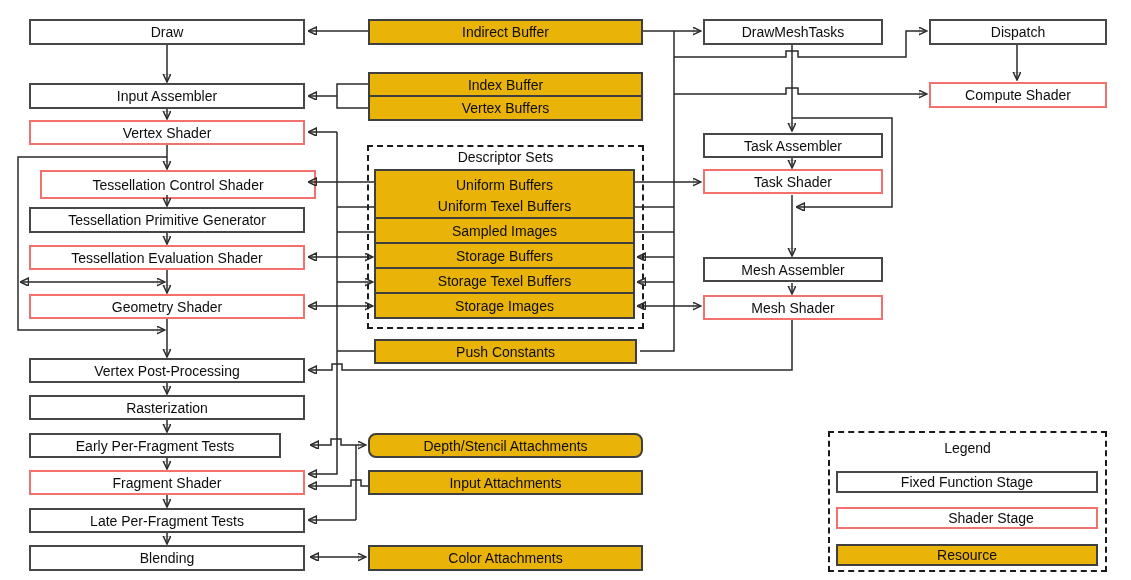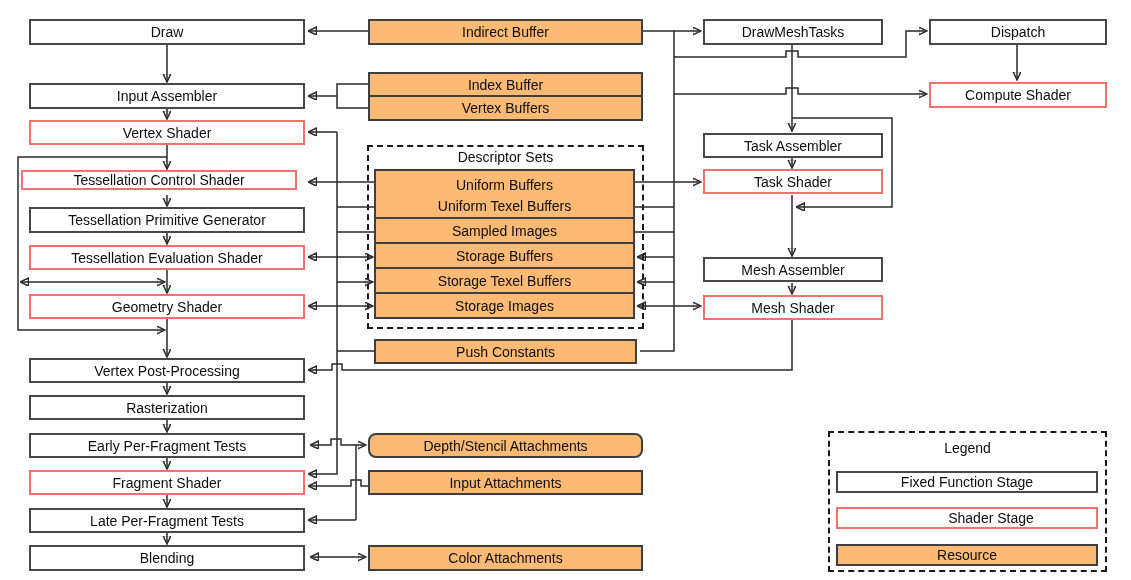--- a/index.html
+++ b/index.html
@@ -2,42 +2,42 @@
 <html><head>
 <meta charset="utf-8">
 <style>
   html,body{margin:0;padding:0;background:#ffffff;}
   body{width:1131px;height:580px;overflow:hidden;}
   .canvas{position:relative;width:1131px;height:580px;background:#ffffff;
           font-family:"Liberation Sans",sans-serif;color:#0d0d0d;}
   .box{position:absolute;box-sizing:border-box;border:2px solid #474747;background:#ffffff;
        display:flex;align-items:center;justify-content:center;font-size:14px;white-space:nowrap;}
   .shader{border-color:#f2706d;}
-  .res{background:#fdba74;border-color:#3f3f3f;}
+  .res{background:#eab308;border-color:#3f3f3f;}
   .row0{border-top:none;}
   .dashedbox{position:absolute;box-sizing:border-box;border:2px dashed #1a1a1a;background:transparent;}
   .dtitle{position:absolute;display:flex;align-items:center;justify-content:center;font-size:14px;white-space:nowrap;}
   svg.wires{position:absolute;left:0;top:0;pointer-events:none;}
   svg.wires path{fill:none;stroke:#2a2a2a;stroke-width:1.5;}
 </style>
 </head>
 <body>
 
 <div class="canvas">
 
   <div class="box" style="left:29px;top:19px;width:276px;height:26px;">Draw</div>
   <div class="box" style="left:29px;top:83px;width:276px;height:26px;">Input Assembler</div>
   <div class="box shader" style="left:29px;top:120px;width:276px;height:25px;">Vertex Shader</div>
-  <div class="box shader" style="left:21px;top:170px;width:276px;height:20px;">Tessellation Control Shader</div>
+  <div class="box shader" style="left:40px;top:170px;width:276px;height:29px;">Tessellation Control Shader</div>
   <div class="box" style="left:29px;top:207px;width:276px;height:26px;">Tessellation Primitive Generator</div>
   <div class="box shader" style="left:29px;top:245px;width:276px;height:25px;">Tessellation Evaluation Shader</div>
   <div class="box shader" style="left:29px;top:294px;width:276px;height:25px;">Geometry Shader</div>
   <div class="box" style="left:29px;top:358px;width:276px;height:25px;">Vertex Post-Processing</div>
   <div class="box" style="left:29px;top:395px;width:276px;height:25px;">Rasterization</div>
-  <div class="box" style="left:29px;top:433px;width:276px;height:25px;">Early Per-Fragment Tests</div>
+  <div class="box" style="left:29px;top:433px;width:252px;height:25px;">Early Per-Fragment Tests</div>
   <div class="box shader" style="left:29px;top:470px;width:276px;height:25px;">Fragment Shader</div>
   <div class="box" style="left:29px;top:508px;width:276px;height:25px;">Late Per-Fragment Tests</div>
   <div class="box" style="left:29px;top:545px;width:276px;height:26px;">Blending</div>
 
   <div class="box res" style="left:368px;top:19px;width:275px;height:26px;">Indirect Buffer</div>
   <div class="box res" style="left:368px;top:72px;width:275px;height:25px;">Index Buffer</div>
   <div class="box res row0" style="left:368px;top:97px;width:275px;height:24px;">Vertex Buffers</div>
 
   <div class="dashedbox" style="left:367px;top:145px;width:277px;height:184px;"></div>
   <div class="dtitle" style="left:367px;top:147px;width:277px;height:20px;">Descriptor Sets</div>

